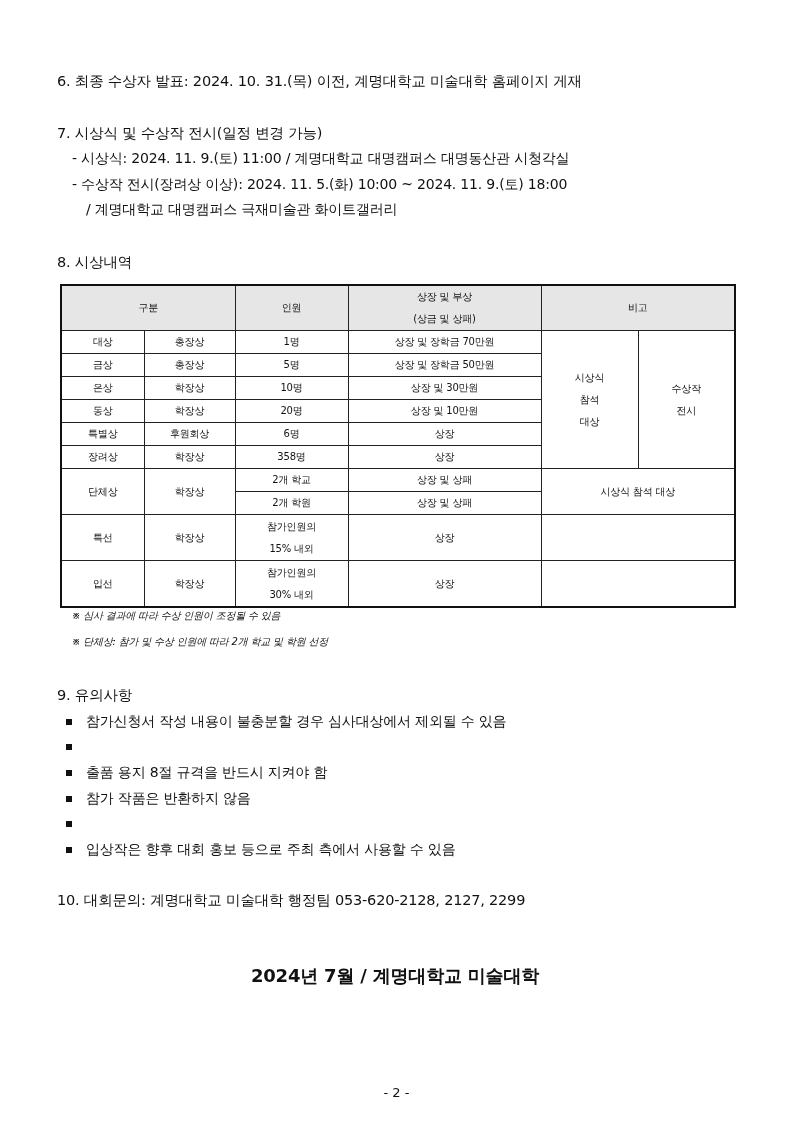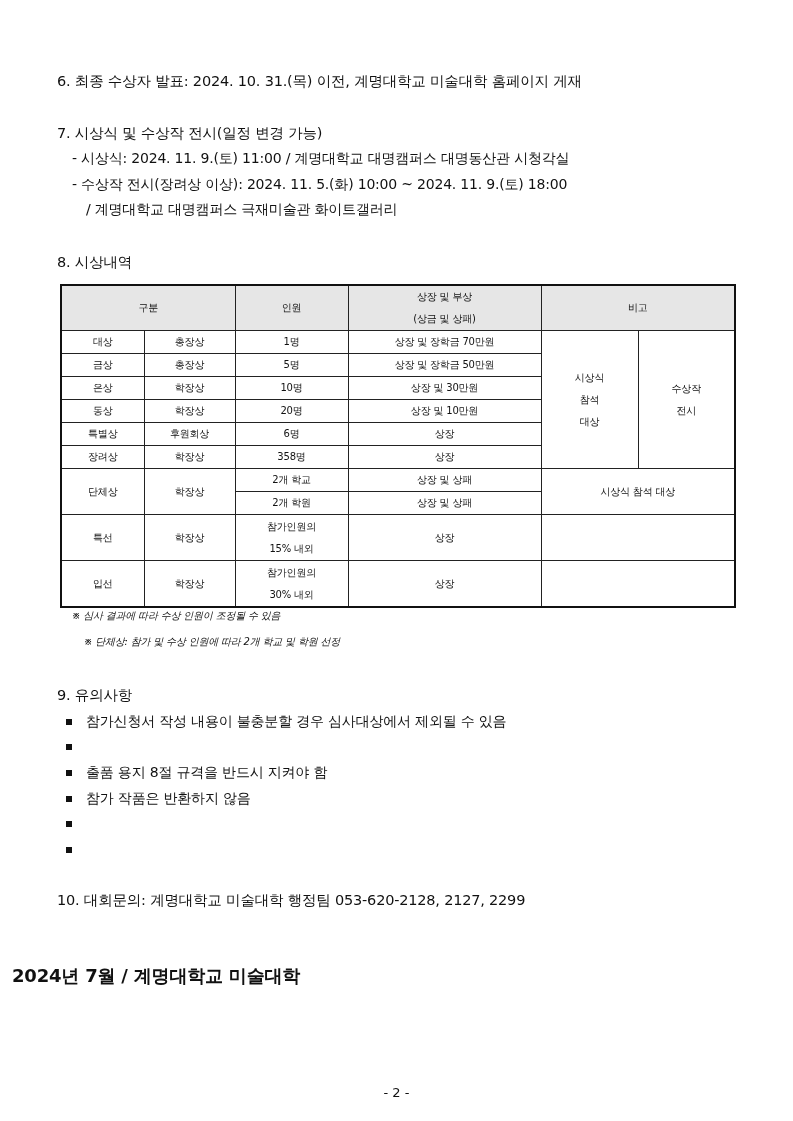--- a/index.html
+++ b/index.html
@@ -21,21 +21,21 @@
   }
   table.awards { border: 2px solid #111; }
   table.awards th { background: #e6e6e6; height: 44px; }
   table.awards tr.r td { height: 21px; }
   table.awards tr.r2 td { height: 22px; }
   table.awards tr.tall td { height: 45px; }
   .note { position: absolute; left: 72px; font-size: 10px; letter-spacing: -0.2px; white-space: nowrap; font-style: italic; }
   .bullet-list { position: absolute; left: 66px; top: 709px; margin: 0; padding: 0; list-style: none; }
   .bullet-list li { height: 25.6px; line-height: 25.6px; font-size: 14px; white-space: nowrap; letter-spacing: -0.2px; display: flex; align-items: center; text-align: right; }
   .sq { display: inline-block; width: 6px; height: 6px; background: #111; margin-right: 14px; }
-  .footer-title { position: absolute; top: 964px; left: 12px; width: 782px; text-align: left; font-size: 18px; font-weight: bold; letter-spacing: -0.2px; }
+  .footer-title { position: absolute; top: 964px; left: 4px; width: 782px; text-align: center; font-size: 18px; font-weight: bold; letter-spacing: -0.2px; }
   .page-num { position: absolute; top: 1085px; left: 0; width: 793px; text-align: center; font-size: 13px; }
 </style>
 </head>
 <body>
 
 <div class="line title" style="top:72px; left:57px;">
   <span class="b">6. 최종 수상자 발표</span><span>: 2024. 10. 31.(목) 이전, 계명대학교 미술대학 홈페이지 게재</span>
 </div>
 
 <div class="line title b" style="top:124px; left:57px;">7. 시상식 및 수상작 전시(일정 변경 가능)</div>
@@ -137,21 +137,21 @@
       <div>참가인원의</div>
       <div>30% 내외</div>
     </td>
     <td>상장</td>
     <td colspan="2"></td>
   </tr>
 </tbody>
   </table>
 
 <div class="note" style="top:609px;">※ 심사 결과에 따라 수상 인원이 조정될 수 있음</div>
-<div class="note" style="top:635px;margin-left:12px;">※ 단체상: 참가 및 수상 인원에 따라 2개 학교 및 학원 선정</div>
+<div class="note" style="top:635px;">※ 단체상: 참가 및 수상 인원에 따라 2개 학교 및 학원 선정</div>
 
 <div class="line title b" style="top:686px; left:57px;">9. 유의사항</div>
 <ul class="bullet-list">
   <li>
       <span class="sq"></span>
       <span>참가신청서 작성 내용이 불충분할 경우 심사대상에서 제외될 수 있음</span>
     </li>
   <li>
       <span class="sq"></span>
     </li>
@@ -161,20 +161,21 @@
     </li>
   <li>
       <span class="sq"></span>
       <span>참가 작품은 반환하지 않음</span>
     </li>
   <li>
       <span class="sq"></span>
     </li>
   <li>
       <span class="sq"></span>
+      <span>입상작은 향후 대회 홍보 등으로 주최 측에서 사용할 수 있음</span>
     </li>
 </ul>
 
 <div class="line title" style="top:891px; left:57px;">
   <span class="b">10. 대회문의</span><span>: 계명대학교 미술대학 행정팀 053-620-2128, 2127, 2299</span>
 </div>
 
 <div class="footer-title">2024년 7월 / 계명대학교 미술대학</div>
 <div class="page-num">- 2 -</div>
 

